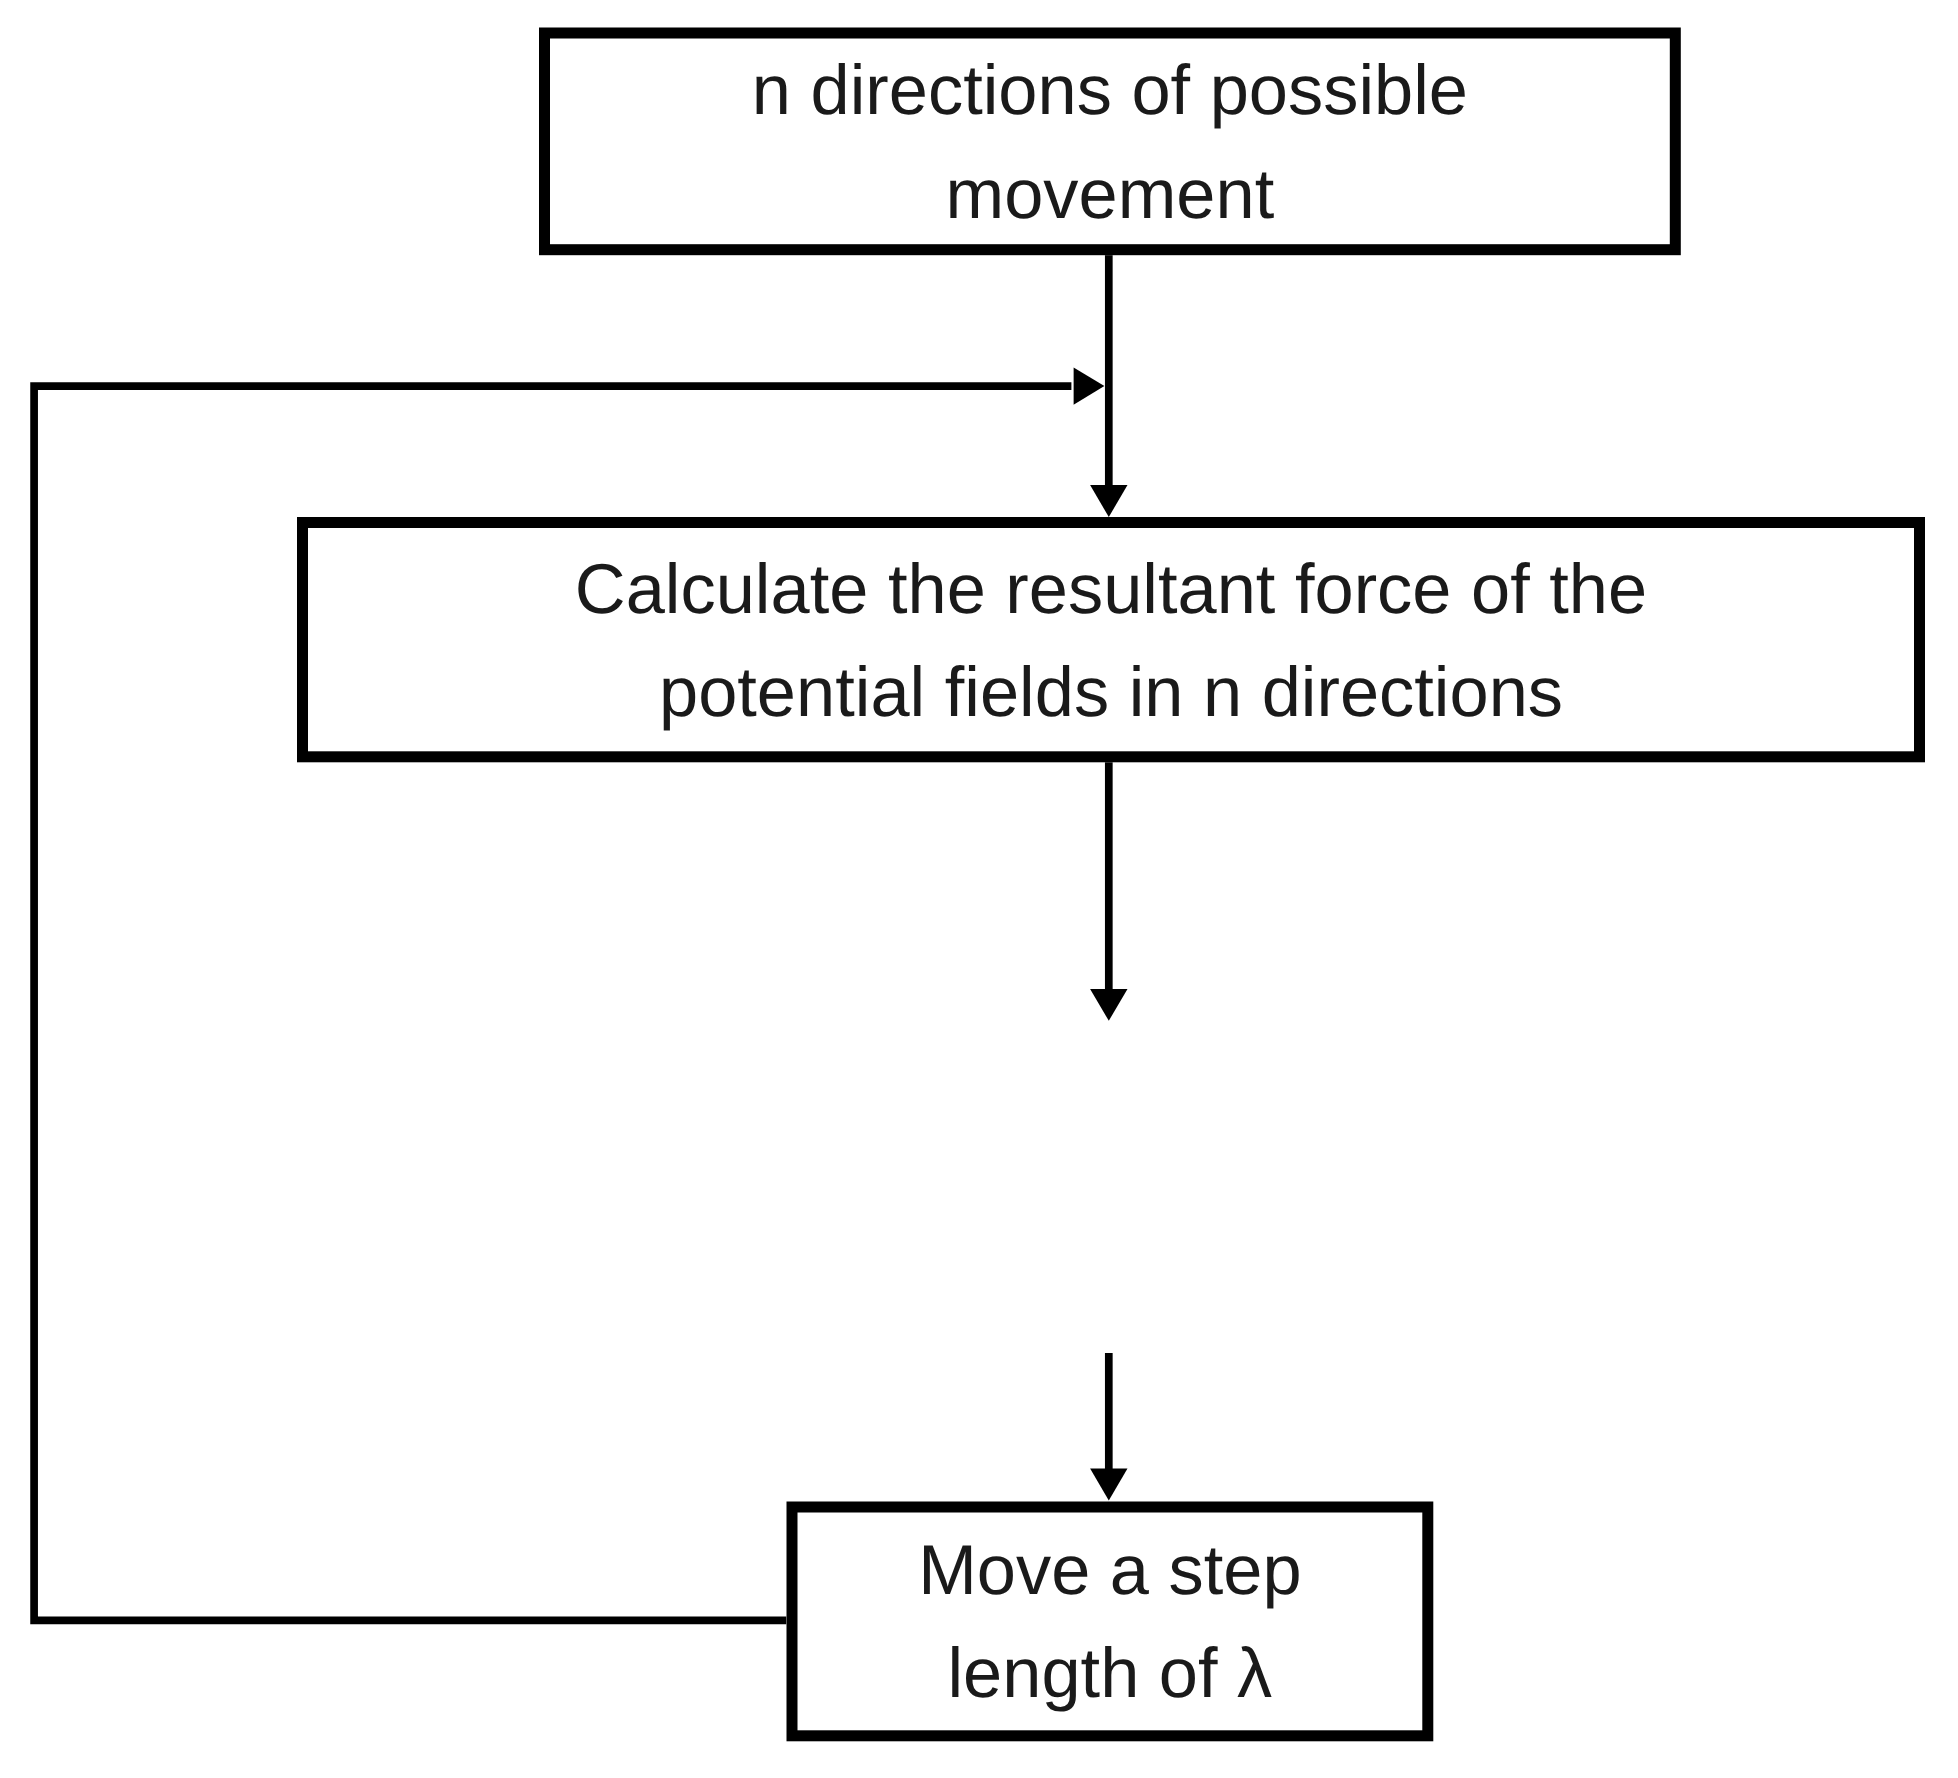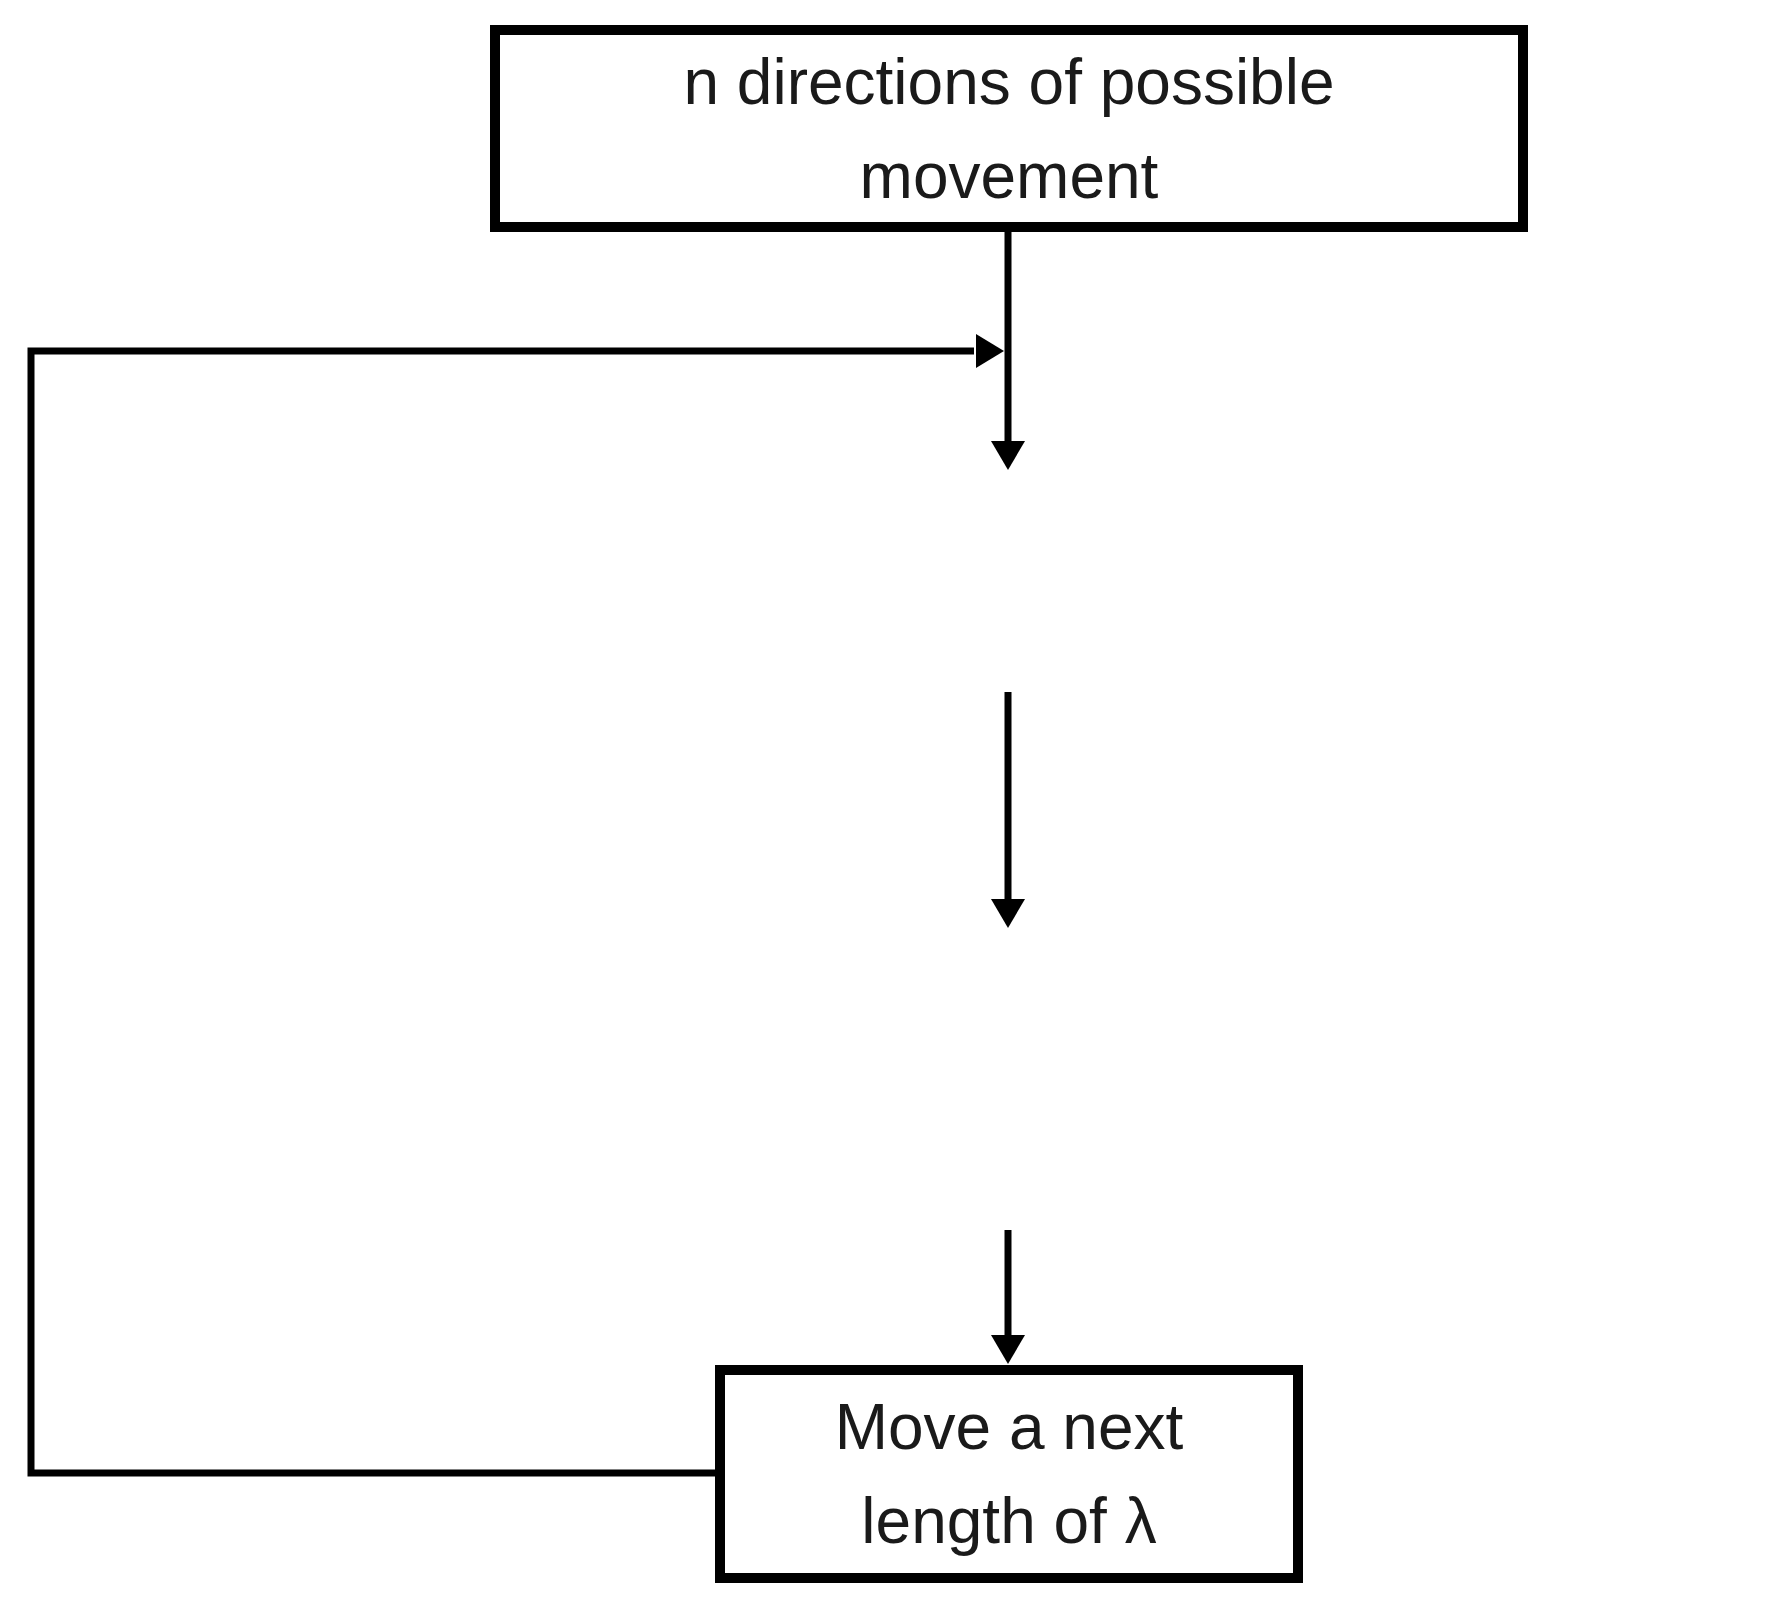--- a/index.html
+++ b/index.html
@@ -62,20 +62,24 @@
 
     <polyline points="715,1473 31,1473 31,351 974,351" fill="none" stroke="#000000" stroke-width="7"></polyline>
     <polygon points="1004,351 976,334 976,368" fill="#000000"></polygon>
   </svg>
 
   <div class="node" id="node-start">
     <span class="node-label">n directions of possible
 movement</span>
   </div>
 
+  <div class="node" id="node-calculate">
+    <span class="node-label">Calculate the resultant force of the
+potential fields in n directions</span>
+  </div>
 
 
   <div class="node" id="node-move">
-    <span class="node-label">Move a next
+    <span class="node-label">Move a step
 length of λ</span>
   </div>
 
 </div>
 
 </body></html>

